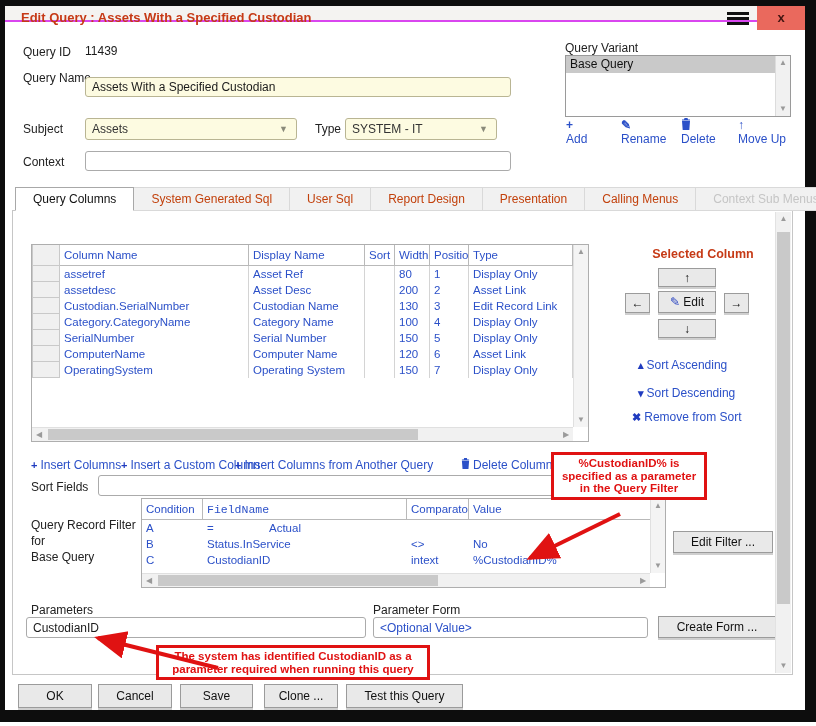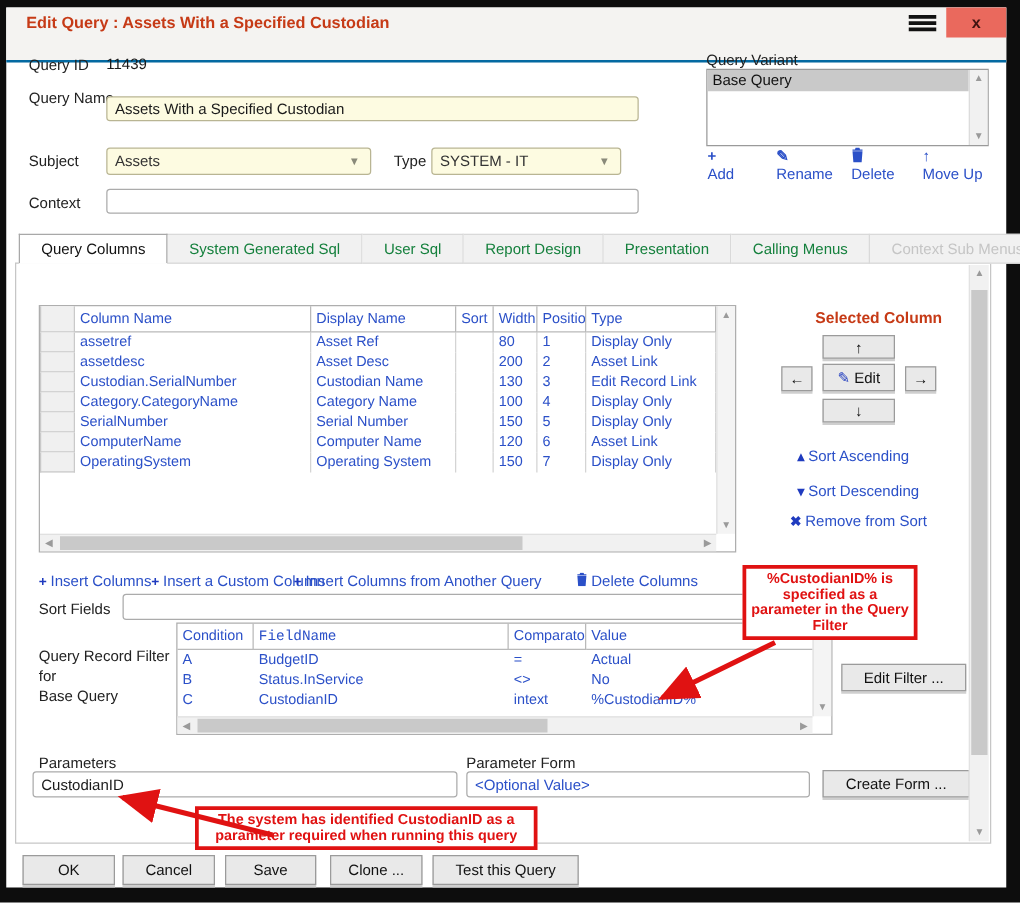--- a/index.html
+++ b/index.html
@@ -2,21 +2,21 @@
 <html style="--red: #c63a16; --blue: #2b50c8; --note-red: #e01212; --yellow: #fdfbe1;"><head>
 <meta charset="utf-8">
 <style>
   * { margin:0; padding:0; box-sizing:border-box; }
   html,body { width:816px; height:726px; background:#fff; font-family:"Liberation Sans", sans-serif; font-size:12px; color:#1a1a1a; overflow:hidden; }
   .frame { position:absolute; left:0; top:0; width:816px; height:722px; background:#0d0d0d; }
   .dialog { position:absolute; left:5px; top:6px; width:800px; height:704px; background:#fff; }
   .abs { position:absolute; }
 
   
-  .titlebar { left:0; top:0; width:800px; height:44px; background:#f4f3f1; border-bottom:2px solid #0369a1; }
+  .titlebar { left:0; top:0; width:800px; height:16px; background:#f4f3f1; border-bottom:2px solid #d946ef; }
   .title-text { left:16px; top:0; line-height:24px; font-weight:bold; font-size:13px; color:var(--red); white-space:nowrap; }
   .hamburger { left:722px; top:6px; width:22px; height:14px; cursor:pointer; }
   .hamburger span { display:block; height:3px; background:#111; margin-bottom:2px; }
   .close-btn { left:752px; top:0; width:48px; height:24px; background:#ea695d; color:#401410; font-weight:bold; text-align:center; line-height:24px; font-size:13px; cursor:pointer; }
 
   
   .lbl { color:#222; white-space:nowrap; }
   .txt-input { border:1px solid #ababab; border-radius:3px; background:#fff; padding:0 6px; font-family:"Liberation Sans",sans-serif; font-size:12px; color:#1a1a1a; }
   .yellow { background:var(--yellow); border:1px solid #b9b593; }
   .sel { border:1px solid #b9b593; border-radius:3px; background:var(--yellow); padding:0 6px; line-height:20px; color:#333; cursor:pointer; }
@@ -26,21 +26,21 @@
   .qv-list { border:1px solid #9a9a9a; background:#fff; }
   .qv-item { height:17px; line-height:17px; padding-left:4px; background:#c9c9c9; color:#111; margin-right:15px; }
   .sb-v { position:absolute; right:0; top:0; bottom:0; width:15px; background:#f1f1f1; border-left:1px solid #dcdcdc; }
   .sb-a { position:absolute; left:0; width:100%; height:14px; color:#9a9a9a; font-size:8px; text-align:center; line-height:14px; }
   .sb-a.up { top:0; } .sb-a.dn { bottom:0; }
   .qv-action { text-align:left; color:var(--blue); cursor:pointer; line-height:14px; }
   .qv-action .ico { display:block; height:14px; font-weight:bold; }
 
   
   .tab-bar { left:10px; top:181px; display:flex; z-index:3; }
-  .tab { height:24px; line-height:23px; padding:0 17px; background:#f1f1f1; border:1px solid #d9d9d9; border-left:none; color:#15803d; cursor:pointer; white-space:nowrap; }
+  .tab { height:24px; line-height:23px; padding:0 17px; background:#f1f1f1; border:1px solid #d9d9d9; border-left:none; color:#c2410c; cursor:pointer; white-space:nowrap; }
   .tab:first-child { border-left:1px solid #d9d9d9; }
   .tab.active { background:#fff; border:1px solid #a8a8a8; border-bottom:1px solid #fff; font-weight:normal; color:#111; position:relative; z-index:4; }
   .tab.disabled { color:#c5c5c5; cursor:default; }
 
   
   .panel { left:7px; top:204px; width:781px; height:465px; border:1px solid #c6c6c6; background:#fff; }
   .panel-vsb { position:absolute; right:1px; top:1px; bottom:1px; width:16px; background:#f1f1f1; border-left:1px solid #e2e2e2; }
   .panel-vsb .thumb { position:absolute; left:1px; width:13px; top:20px; height:372px; background:#c9c9c9; }
 
   
@@ -268,21 +268,20 @@
           <div class="grid-row">
             <div class="gc" style="width: 61px;">Condition</div>
             <div class="gc" style="width: 204px; font-family: Liberation Mono, monospace;">FieldName</div>
             <div class="gc" style="width: 62px;">Comparator</div>
             <div class="gc" style="width: 183px;">Value</div>
           </div>
         </div>
       <div class="grid-body" id="filter-body">
           <div class="grid-row">
             <div class="gc" style="width: 61px; border-right: none;">A</div>
-            <div class="gc" style="width: 204px; border-right: none;">BudgetID</div>
             <div class="gc" style="width: 62px; border-right: none;">=</div>
             <div class="gc" style="width: 183px; border-right: none;">Actual</div>
           </div>
           <div class="grid-row">
             <div class="gc" style="width: 61px; border-right: none;">B</div>
             <div class="gc" style="width: 204px; border-right: none;">Status.InService</div>
             <div class="gc" style="width: 62px; border-right: none;">&lt;&gt;</div>
             <div class="gc" style="width: 183px; border-right: none;">No</div>
           </div>
           <div class="grid-row">
@@ -297,21 +296,21 @@
         <div class="sb-a dn">▼</div>
       </div>
       <div class="sb-h">
         <div class="sb-ha" style="left:0;">◀</div>
         <div class="thumb" style="left:16px;width:280px;"></div>
         <div class="sb-ha" style="right:0;">▶</div>
       </div>
     </div>
     <div class="abs btn" style="left:660px;top:320px;width:100px;height:22px;line-height:21px;">Edit Filter ...</div>
 
-    <div class="abs note" style="left:538px;top:241px;width:140px;margin-left:43px;">%CustodianID% is specified as a parameter in the Query Filter</div>
+    <div class="abs note" style="left:538px;top:241px;width:156px;">%CustodianID% is specified as a parameter in the Query Filter</div>
     <svg class="arrow" style="left:495px;top:295px;" width="135" height="62">
       <defs>
           <marker id="ah1" markerWidth="9" markerHeight="8" refX="7" refY="3.5" orient="auto">
             <path d="M0,0 L8,3.5 L0,7 z" fill="#e01212"></path>
           </marker>
         </defs>
       <line x1="112" y1="8" x2="22" y2="52" stroke="#e01212" stroke-width="4" marker-end="url(#ah1)"></line>
     </svg>
 
     <div class="abs lbl" style="left:18px;top:392px;">Parameters</div>

